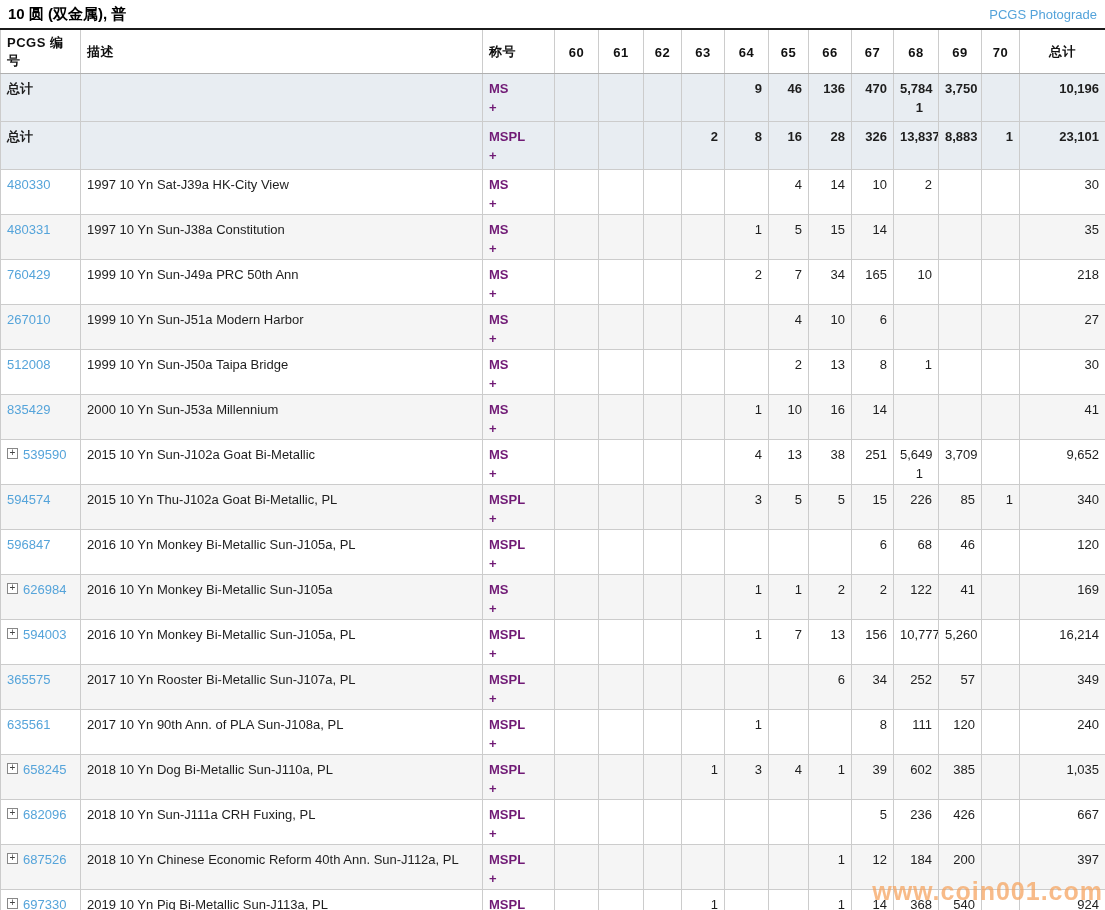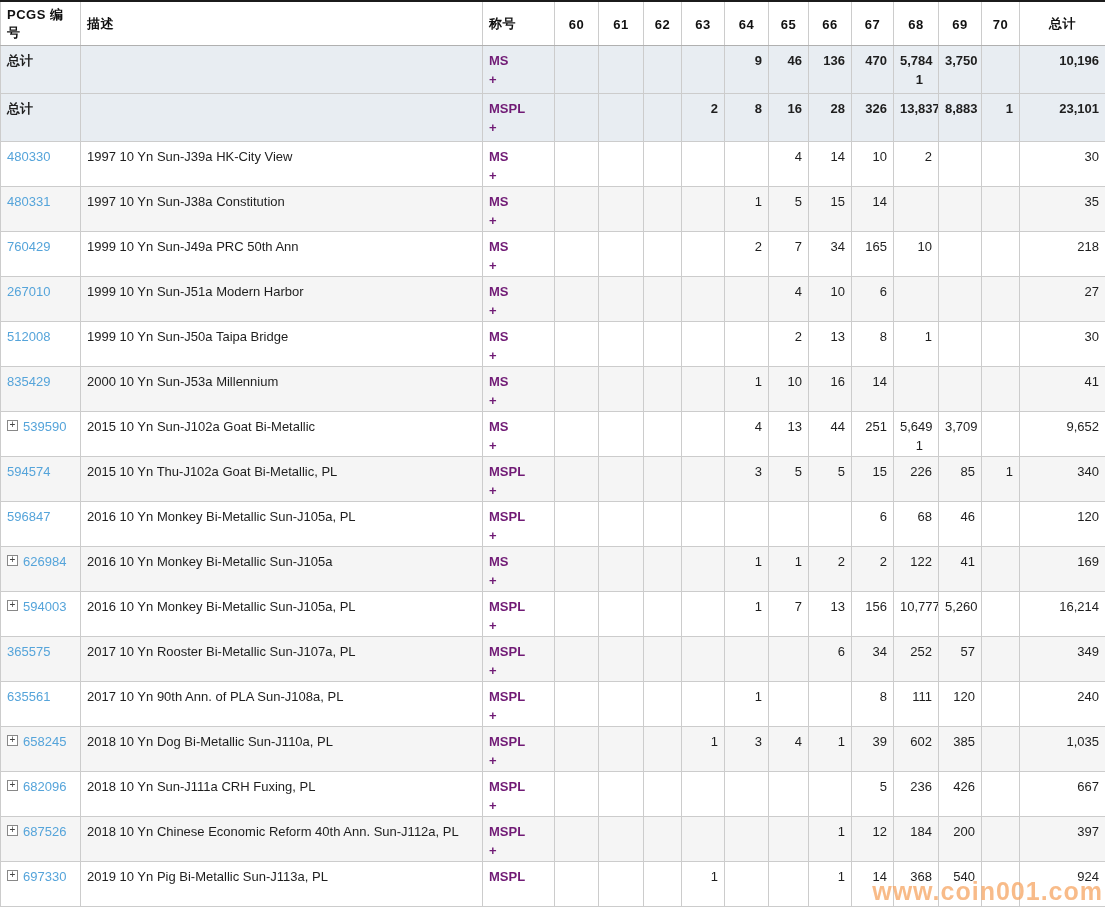--- a/index.html
+++ b/index.html
@@ -57,20 +57,24 @@
     position:absolute; right:2px; bottom:4px; z-index:5;
     font-size:25px; font-weight:bold; letter-spacing:1px;
     color:#f6a25c; opacity:.72; white-space:nowrap; pointer-events:none;
   }
 </style>
 </head>
 <body>
 
 <div class="screen">
 
+  <div class="titlebar">
+    <div class="page-title">10 圆 (双金属), 普</div>
+    <a class="photograde" href="#">PCGS Photograde</a>
+  </div>
 
   <table class="pop">
     <colgroup>
       <col style="width:80px">
         <col style="width:402px">
         <col style="width:72px">
       <col style="width:44px">
         <col style="width:45px">
         <col style="width:38px">
       <col style="width:43px">
@@ -189,21 +193,21 @@
           </td>
           <td class="c-grade">
             <div class="g-main">1</div>
           </td>
           <td class="c-total">23,101</td>
   </tr>
         <tr class="data-row">
     <td class="c-pcgs">
       <a class="pcgs-link" href="#">480330</a>
     </td>
-    <td class="c-desc">1997 10 Yn Sun-J39a HK-City View</td>
+    <td class="c-desc">1997 10 Yn Sat-J39a HK-City View</td>
     <td class="c-desig">
       <div class="d-main">MS</div>
       <div class="d-plus">+</div>
     </td>
     <td class="c-grade">
             <div class="g-main"></div>
           </td>
           <td class="c-grade">
             <div class="g-main"></div>
           </td>
@@ -477,21 +481,21 @@
           <td class="c-grade">
             <div class="g-main"></div>
           </td>
           <td class="c-grade">
             <div class="g-main">4</div>
           </td>
           <td class="c-grade">
             <div class="g-main">13</div>
           </td>
           <td class="c-grade">
-            <div class="g-main">44</div>
+            <div class="g-main">38</div>
           </td>
           <td class="c-grade">
             <div class="g-main">251</div>
           </td>
           <td class="c-grade">
             <div class="g-main">5,649</div>
             <div class="g-plus">1</div>
           </td>
           <td class="c-grade">
             <div class="g-main">3,709</div>

